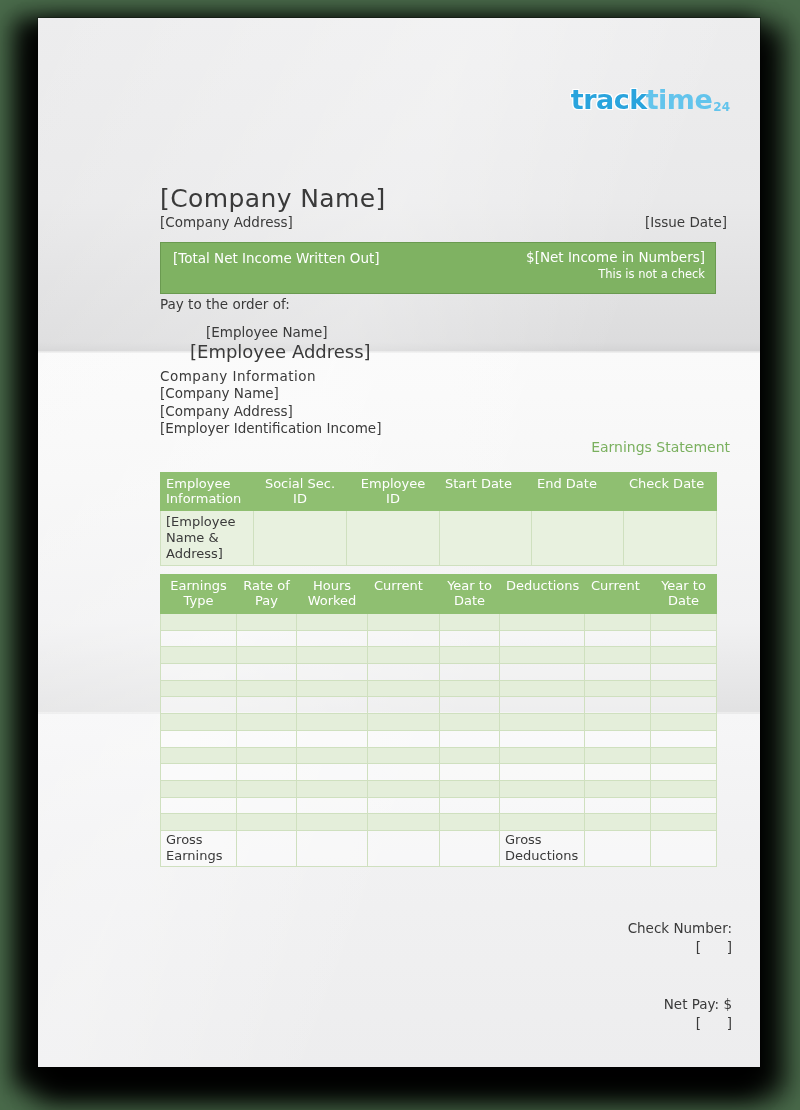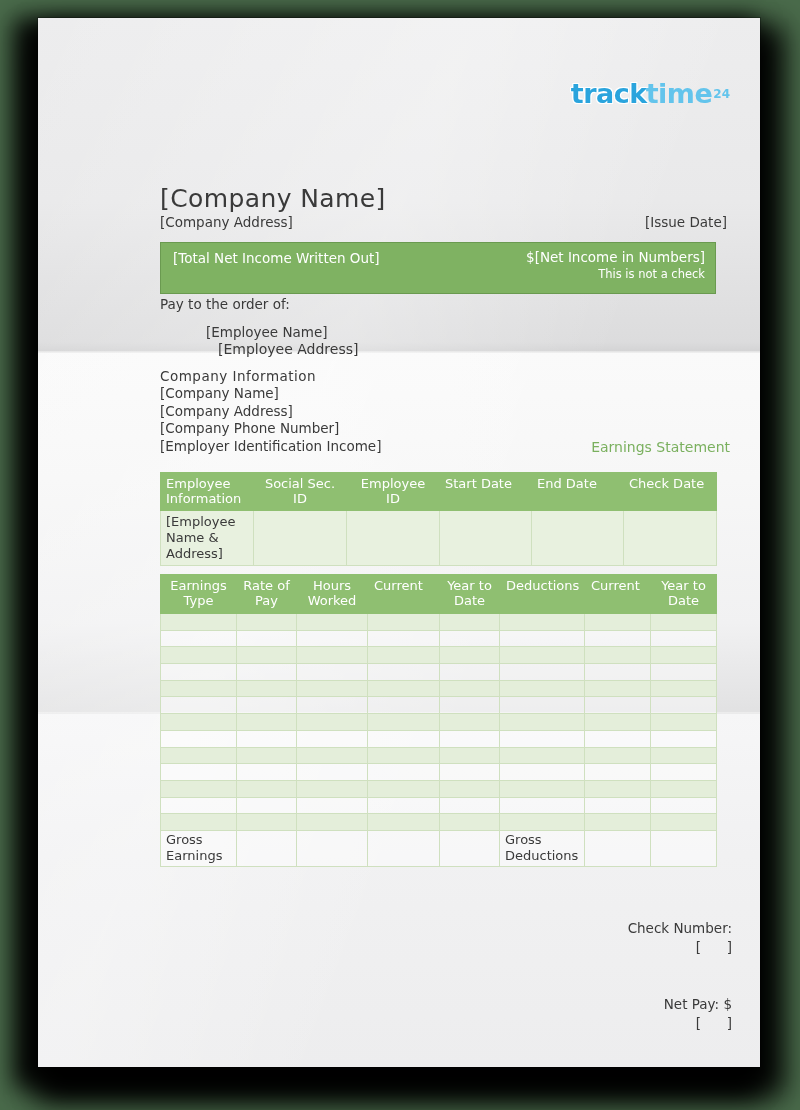--- a/index.html
+++ b/index.html
@@ -47,22 +47,22 @@
   #sheen {
     position:absolute; inset:0;
     background: linear-gradient(112deg, rgba(255,255,255,0.0) 0%, rgba(255,255,255,0.30) 38%, rgba(255,255,255,0.0) 62%);
     pointer-events:none;
   }
 
   #content { position: absolute; inset: 0; }
 
   
   #logo {
-    position: absolute; right: 30px; top: 62px;
-    display: flex; align-items: center;
+    position: absolute; right: 30px; top: 68px;
+    display: flex; align-items: flex-end;
     line-height: 1;
     user-select: none;
   }
   .logo-track {
     font-family: "DejaVu Sans", "Liberation Sans", sans-serif;
     font-weight: 700; font-size: 27px; letter-spacing: -0.5px;
     color: #2aa4dd;
     -webkit-text-stroke: 0px;
     text-shadow:
       1px 0 0 #ffffff, -1px 0 0 #ffffff, 0 1px 0 #ffffff, 0 -1px 0 #ffffff,
@@ -112,22 +112,22 @@
 
   #pay-order {
     position: absolute; left: 122px; top: 278px;
     font-size: 13.5px; color: #3a3a3a;
   }
   #employee-name {
     position: absolute; left: 168px; top: 306px;
     font-size: 13.5px; color: #3a3a3a;
   }
   #employee-address {
-    position: absolute; left: 180px; top: 323px;
-    font-size: 14px; color: #3a3a3a;
+    position: absolute; left: 152px; top: 323px;
+    font-size: 18px; color: #3a3a3a;
   }
 
   
   #company-info { position: absolute; left: 122px; top: 350px; }
   #company-info .ci-title { font-size: 13.5px; color: #3a3a3a; letter-spacing: 0.5px; margin-bottom: 1px; }
   #company-info .ci-line { font-size: 13.5px; color: #3a3a3a; line-height: 17.5px; }
   #earnings-statement {
     position: absolute; right: 30px; top: 421px;
     font-size: 14px; color: #7ab05e;
   }
@@ -243,21 +243,20 @@
       </div>
 
       <div id="pay-order">Pay to the order of:</div>
       <div id="employee-name">[Employee Name]</div>
       <div id="employee-address">[Employee Address]</div>
 
       <div id="company-info">
         <div class="ci-title">Company Information</div>
         <div class="ci-line">[Company Name]</div>
         <div class="ci-line">[Company Address]</div>
-        <div class="ci-line">[Company Phone Number]</div>
         <div class="ci-line">[Employer Identification Income]</div>
       </div>
       <div id="earnings-statement">Earnings Statement</div>
 
       <table id="employee-table">
         <colgroup>
           <col style="width:93px">
             <col style="width:93px">
             <col style="width:93px">
           <col style="width:92px">

